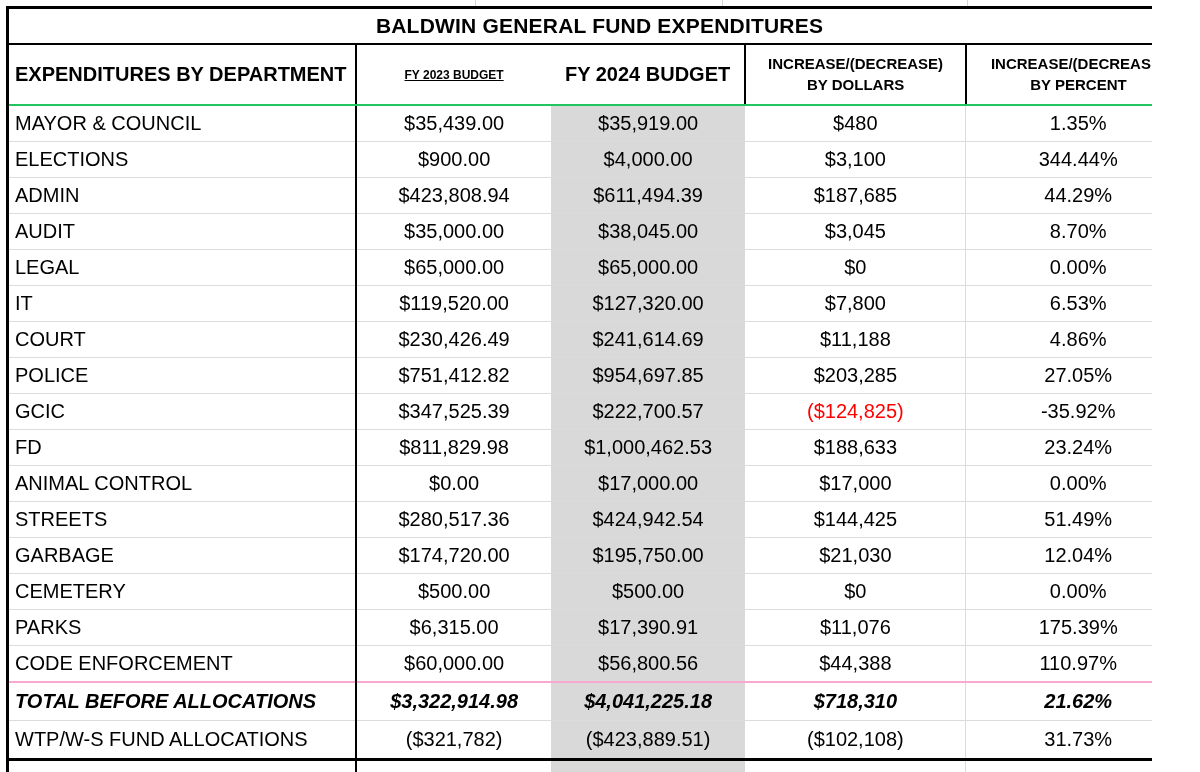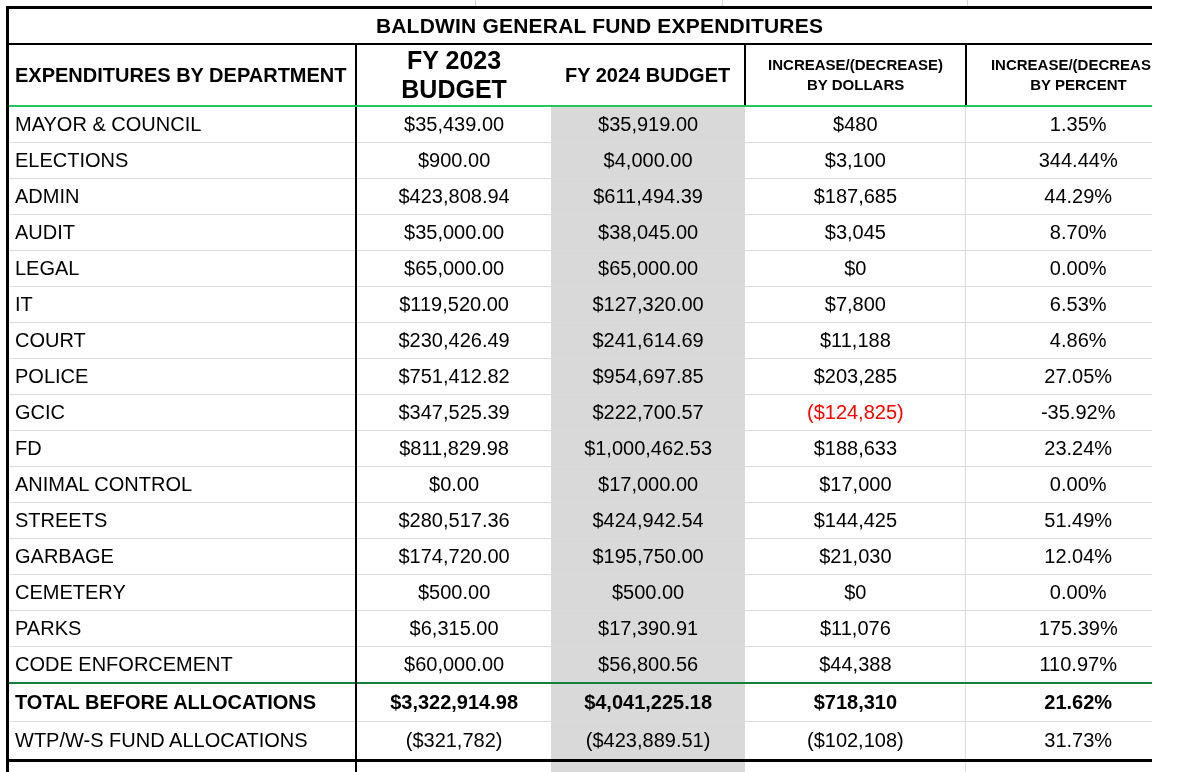--- a/index.html
+++ b/index.html
@@ -29,38 +29,38 @@
     text-align:center;vertical-align:middle;
     border-bottom:2px solid #000;background:#fff;letter-spacing:.2px;
   }
 
   
   tr.header-row th{
     height:57px;vertical-align:middle;color:#000;background:#fff;
     border-bottom:2px solid #22c55e;font-weight:700;
   }
   th.h-dept{font-size:20px;text-align:left;padding-left:6px;border-right:2px solid #000;}
-  th.h-fy23{font-size:25px;text-align:center;}
+  th.h-fy23{font-size:12px;text-align:center;text-decoration:underline;}
   th.h-fy24{font-size:20px;text-align:center;background:#d9d9d9;border-right:2px solid #000;}
   th.h-dol{font-size:15px;text-align:center;line-height:1.35;border-right:2px solid #000;}
   th.h-pct{font-size:15px;text-align:center;line-height:1.35;}
   .hline{display:block;}
 
   
   tbody td{
     height:33px;font-size:20px;color:#000;vertical-align:middle;
     border-bottom:1px solid #dcdcdc;white-space:nowrap;overflow:hidden;
   }
   tbody td.dept{text-align:left;padding-left:6px;border-right:2px solid #000;}
   tbody td.num{text-align:center;}
   tbody td.fy24{background:#d9d9d9;}
   tbody td.dollars{border-right:1px solid #dcdcdc;margin-top:44px;}
   tbody td.red{color:#ff0000;}
 
-  tr.total td{height:35px;font-weight:700;border-top:2px solid #15803d;}
+  tr.total td{height:35px;font-weight:700;font-style:italic;border-top:2px solid #f9a8d4;}
   tr.wtp td{height:35px;border-bottom:3px solid #000;}
   tr.grand td{height:40px;font-weight:700;color:#2a5caa;border-bottom:none;}
   tr.grand td.dept{font-size:16px;letter-spacing:-.1px;}
 </style>
 </head>
 <body>
 
 <div class="sheet">
   <div class="tick top t1"></div>
   <div class="tick top t2"></div>

